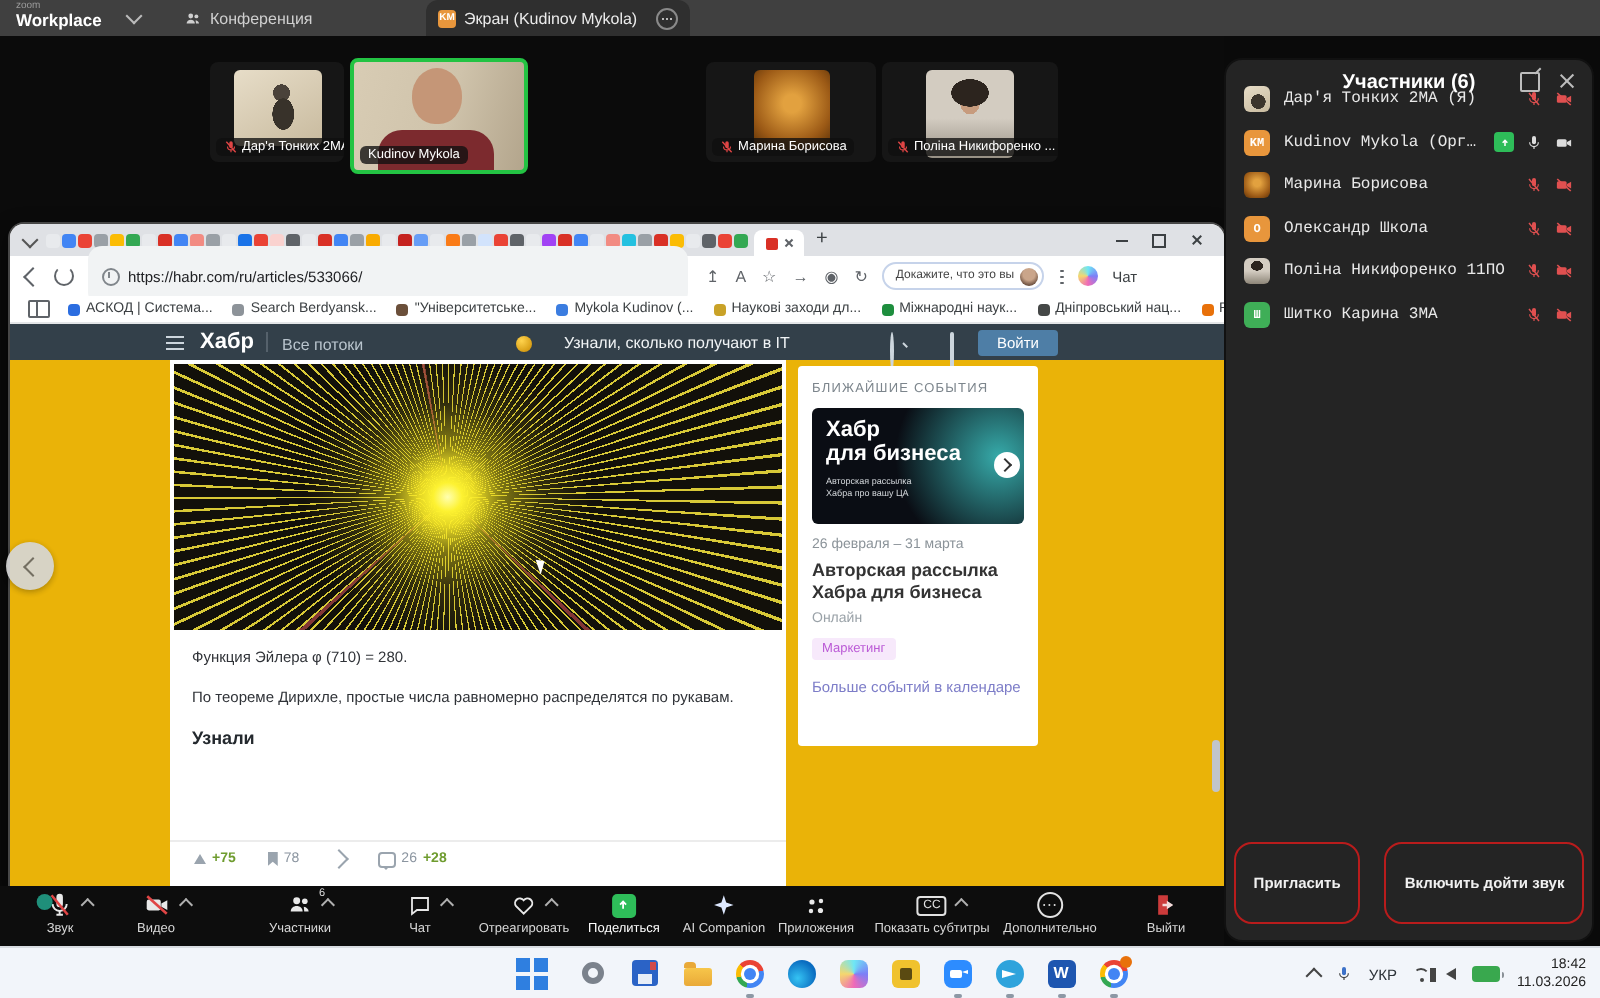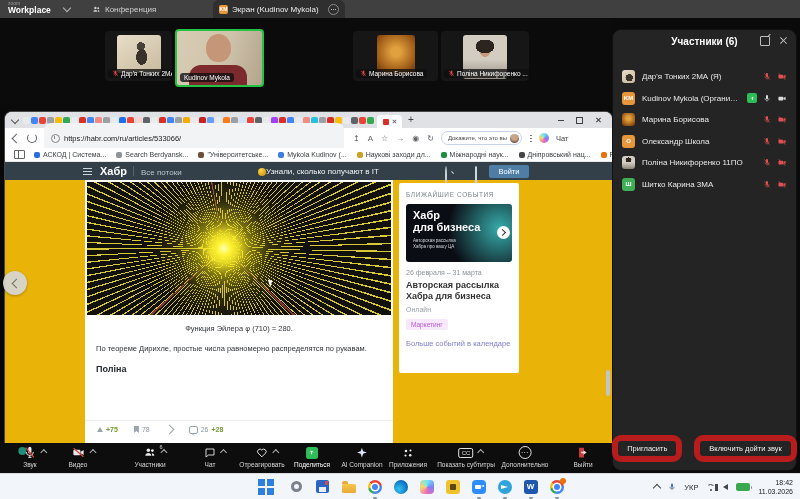--- a/index.html
+++ b/index.html
@@ -88,21 +88,21 @@
   .bm-more{width:5px;height:5px;border-right:1px solid #5f6368;border-top:1px solid #5f6368;transform:rotate(45deg);margin-left:auto;}
   .folder-s{width:9px;height:6px;background:#8f949a;border-radius:1px;position:relative;flex:none;}
   .folder-s::before{content:"";position:absolute;left:0;top:-2px;width:4px;height:2px;background:#8f949a;border-radius:1px 1px 0 0;}
 
   .page{position:absolute;left:0;top:50px;right:0;bottom:0;background:#eab308;overflow:hidden;}
   .hhead{position:absolute;left:0;top:0;width:100%;height:18px;background:#33404a;}
   .burger{position:absolute;left:78px;top:6px;width:9px;height:1.4px;background:#cdd6dd;box-shadow:0 3px #cdd6dd,0 6px #cdd6dd;}
   .hbrand{position:absolute;left:95px;top:3px;font-size:11px;font-weight:bold;color:#fff;}
   .hsep{position:absolute;left:128px;top:4px;width:1px;height:10px;background:#55616b;}
   .hstreams{position:absolute;left:136px;top:5.5px;font-size:8px;color:#b9c4cd;}
-  .promo{position:absolute;left:253px;top:5px;display:flex;align-items:flex-end;gap:0;font-size:8px;color:#f0f3f5;}
+  .promo{position:absolute;left:253px;top:5px;display:flex;align-items:flex-end;gap:16px;font-size:8px;color:#f0f3f5;}
   .coin{width:8px;height:8px;border-radius:50%;background:radial-gradient(circle at 35% 30%,#ffd34d,#c98a00);}
   .hic{position:absolute;top:4.5px;}
   .mag{width:6px;height:6px;border:1.2px solid #cdd6dd;border-radius:50%;position:relative;}
   .mag::after{content:"";position:absolute;left:5px;top:5.5px;width:3px;height:1.2px;background:#cdd6dd;transform:rotate(45deg);}
   .pen{width:8px;height:1.8px;background:#cdd6dd;transform:rotate(-45deg);border-radius:1px;position:relative;top:3px;}
   .sqico{width:7px;height:7px;border:1.2px solid #cdd6dd;border-radius:1px;}
   .login{position:absolute;left:484px;top:2.5px;width:40px;height:13px;background:#4e7ea6;border-radius:2px;
          color:#fff;font-size:7.5px;display:flex;align-items:center;justify-content:center;}
 
   .maincard{position:absolute;left:80px;top:18px;width:308px;height:263px;background:#fff;}
@@ -164,36 +164,36 @@
   
   .pp{position:absolute;left:613px;top:30px;width:183px;height:440px;background:#242424;border-radius:8px;
       box-shadow:0 0 0 1px #111;}
   .pphead{position:absolute;left:0;top:0;width:100%;height:22px;display:flex;align-items:center;justify-content:center;
           font-size:10px;font-weight:bold;color:#fff;}
   .popout{position:absolute;right:26px;top:6px;width:8px;height:8px;border:1px solid #bdbdbd;border-radius:1px;position:absolute;}
   .popout::after{content:"";position:absolute;right:-2px;top:-2px;width:4px;height:1.2px;background:#bdbdbd;transform:rotate(-45deg);}
   .ppclose{position:absolute;right:9px;top:6px;width:8px;height:8px;}
   .ppclose::before,.ppclose::after{content:"";position:absolute;left:4px;top:0;width:1.2px;height:9px;background:#bdbdbd;}
   .ppclose::before{transform:rotate(45deg);}.ppclose::after{transform:rotate(-45deg);}
-  .plist{position:absolute;left:0;top:36px;width:100%;}
+  .plist{position:absolute;left:0;top:9px;width:100%;font-family:Liberation Mono, monospace;}
   .prow{height:21.5px;display:flex;align-items:center;gap:7px;padding:0 9px;}
   .pav{width:13px;height:13px;border-radius:3px;flex:none;display:flex;align-items:center;justify-content:center;
        font-size:6px;font-weight:bold;color:#fff;}
   .av-art{background:radial-gradient(circle at 55% 60%,#3c352c 34%,rgba(0,0,0,0) 35%),linear-gradient(150deg,#e7ddc8,#c8ba9e);}
   .av-km{background:#e8963c;}
   .av-marina{background:radial-gradient(circle at 50% 42%,#e2a13f 18%,#9c5a16 68%,#5d3208);}
   .av-o{background:#e8963c;}
   .av-polina{background:radial-gradient(ellipse 5px 4px at 50% 30%,#2c241e 60%,rgba(0,0,0,0) 61%),linear-gradient(180deg,#d3ccc1 50%,#8d8578 100%);}
   .av-sh{background:#3fae57;}
   .pname{flex:1;font-size:8px;color:#e9e9e9;white-space:nowrap;overflow:hidden;text-overflow:ellipsis;}
   .ricons{display:flex;gap:6px;align-items:center;flex:none;}
   .hosticons,.mutedicons{display:flex;gap:6px;align-items:center;}
   .shmini{width:10px;height:10px;background:#2ebd59;border-radius:2px;display:flex;align-items:center;justify-content:center;}
   .pfoot{position:absolute;bottom:8px;left:0;width:100%;display:flex;justify-content:center;gap:12px;}
-  .pbtn{border:6px solid #b91c1c;border-radius:9px;padding:3px 9px;font-size:7.5px;color:#f0f0f0;background:transparent;white-space:nowrap;}
+  .pbtn{border:1px solid #b91c1c;border-radius:9px;padding:15px 9px;font-size:7.5px;color:#f0f0f0;background:transparent;white-space:nowrap;font-weight:bold;}
 
   
   .task{position:absolute;left:0;top:473px;width:800px;height:26px;background:#f2f5fa;border-top:1px solid #d8dce2;}
   .tgroup{position:absolute;left:262px;top:4px;display:flex;gap:9px;}
   .tbi{width:17px;height:17px;position:relative;display:flex;align-items:center;justify-content:center;font-size:7px;}
   .tbi.dot::after{content:"";position:absolute;left:6.5px;bottom:-4px;width:4px;height:2px;border-radius:1px;background:#8d98a5;}
   .tbi.start span{width:7px;height:7px;background:#2f7fe0;box-shadow:9px 0 #2f7fe0,0 9px #2f7fe0,9px 9px #2f7fe0;margin:-9px 9px 0 -9px;}
   .tbi.gear span{width:11px;height:11px;border:3px solid #7b828c;border-radius:50%;box-sizing:border-box;}
   .tbi.floppy span{width:13px;height:13px;background:#2b63c6;border-radius:2px;position:relative;}
   .tbi.floppy span::after{content:"";position:absolute;left:3px;bottom:1px;width:7px;height:5px;background:#e8eef7;}
@@ -440,23 +440,23 @@
         <span class="hic" style="left:440px;"><span class="mag"></span></span>
         <span class="hic" style="left:458px;"><span class="pen"></span></span>
         <span class="hic" style="left:470px;"><span class="sqico"></span></span>
         <span class="login">Войти</span>
       </div>
 
       <div class="maincard">
         <div class="burst">
           <span class="cursor"></span>
         </div>
-        <p class="atxt" style="top:144px;margin:0;text-align:center;">Функция Эйлера φ (710) = 280.</p>
+        <p class="atxt" style="top:144px;margin:0;">Функция Эйлера φ (710) = 280.</p>
         <p class="atxt" style="top:164px;margin:0;">По теореме Дирихле, простые числа равномерно распределятся по рукавам.</p>
-        <p class="atxt ah" style="top:184px;margin:0;">Поліна</p>
+        <p class="atxt ah" style="top:184px;margin:0;">Узнали</p>
         <div class="stats">
           <span class="st">
               <span class="up-arr"></span>
               <span class="green">+75</span>
             </span>
           <span class="st">
               <span class="flag"></span>
               <span>78</span>
             </span>
           <span class="st">

